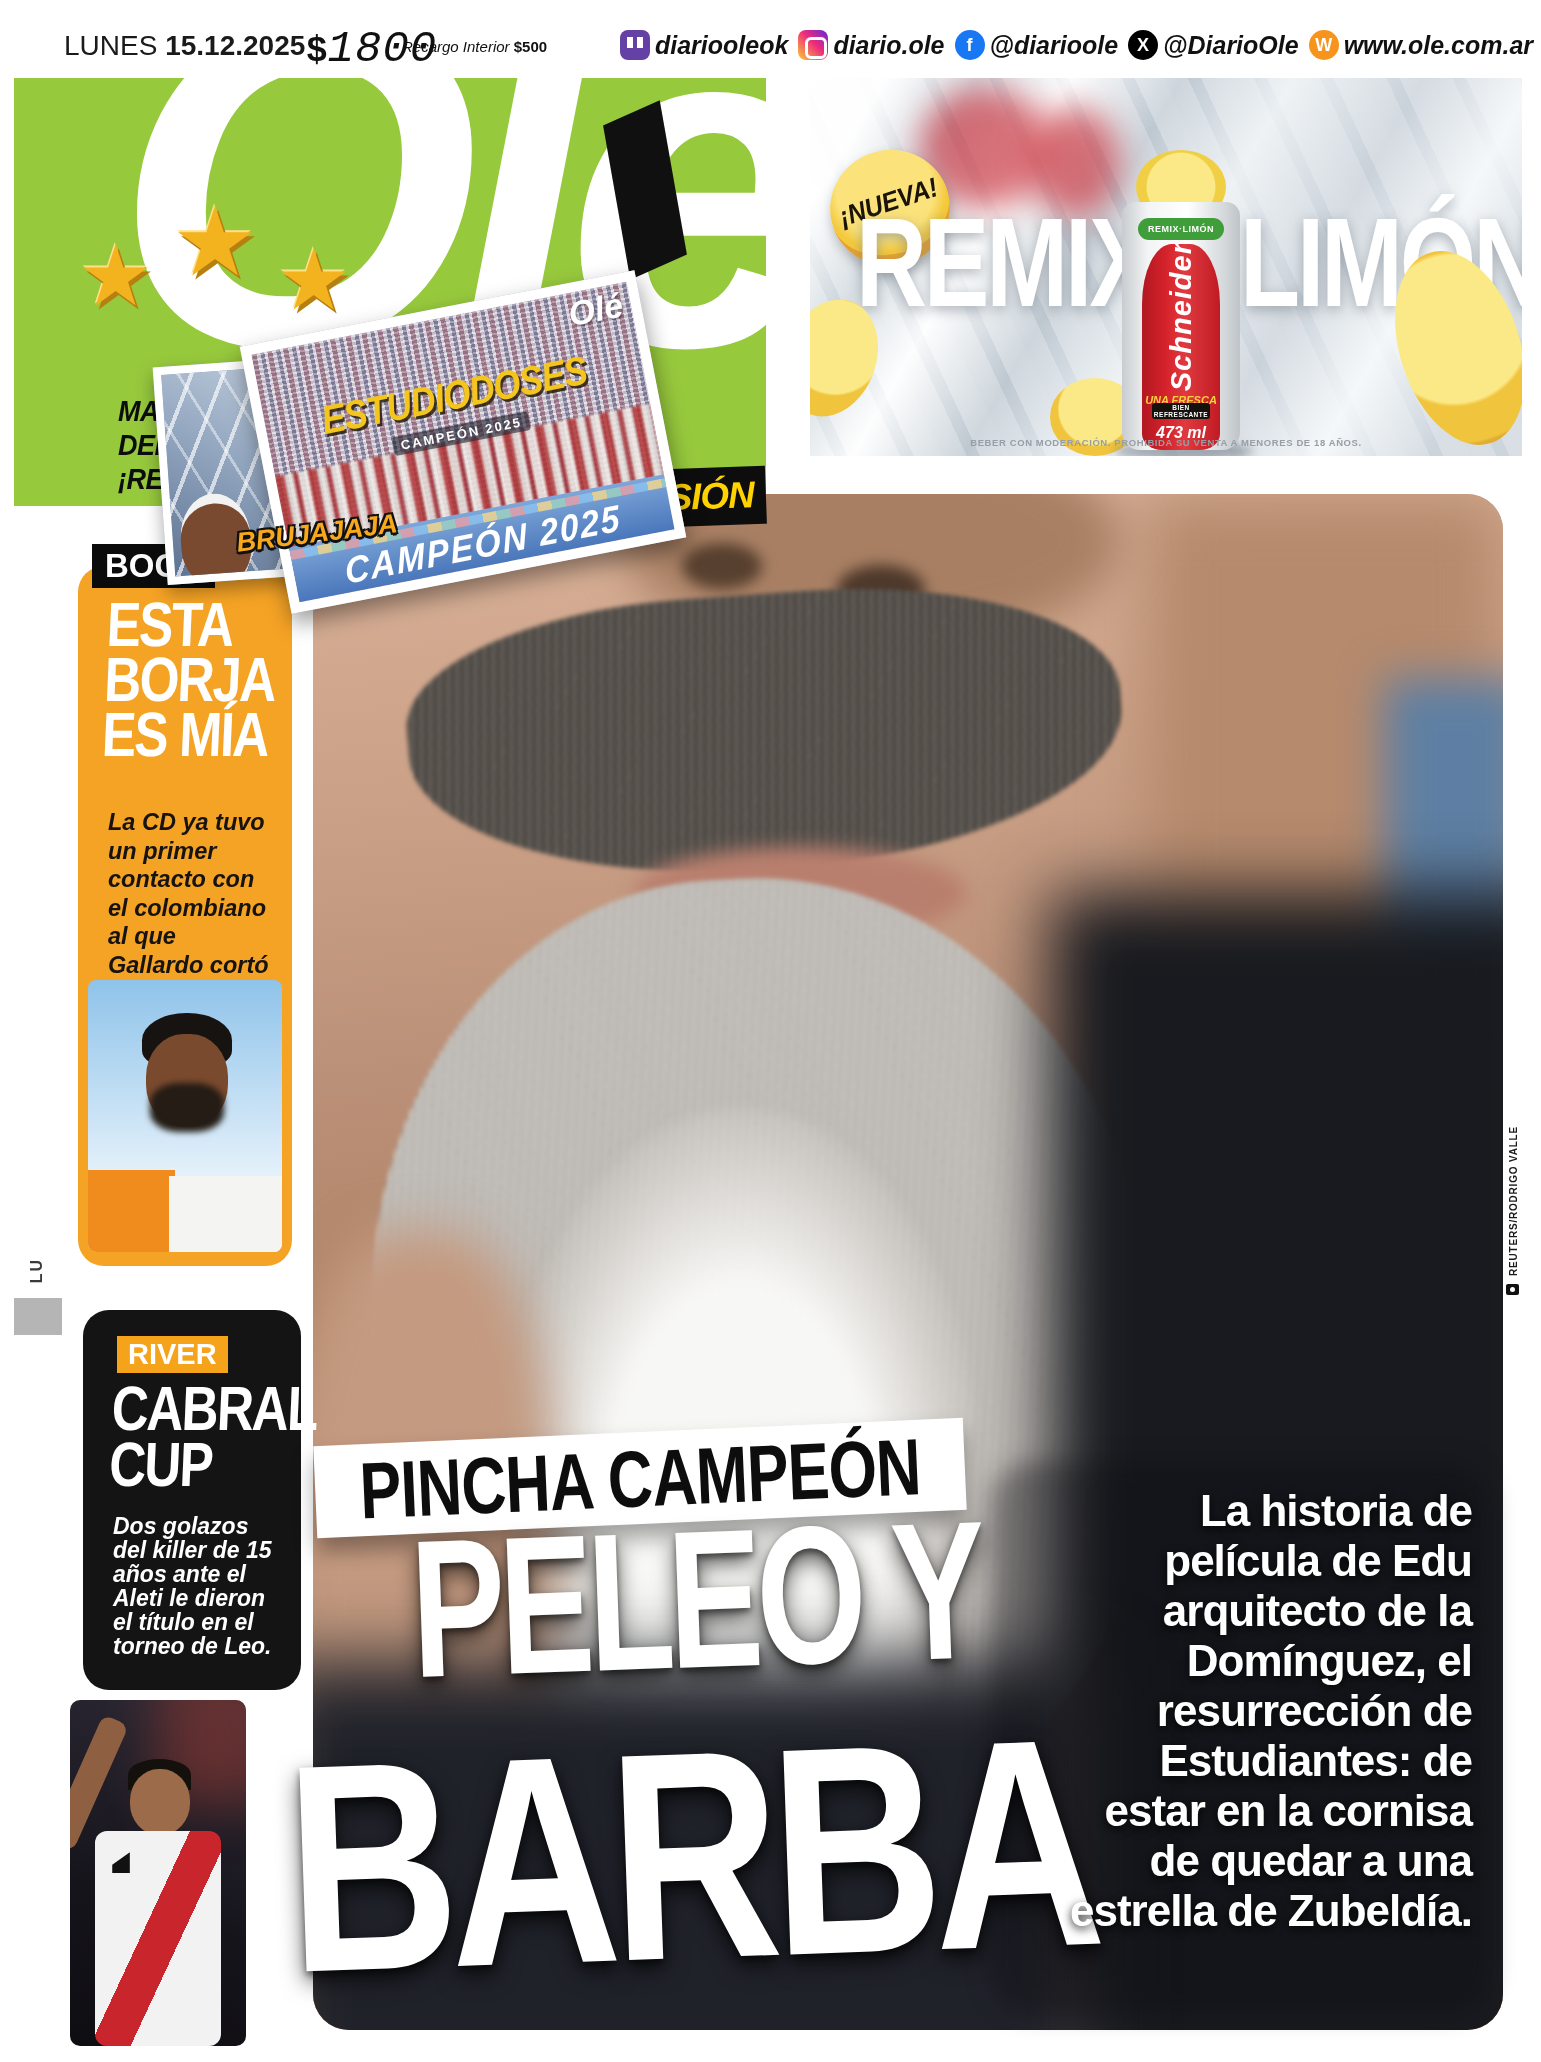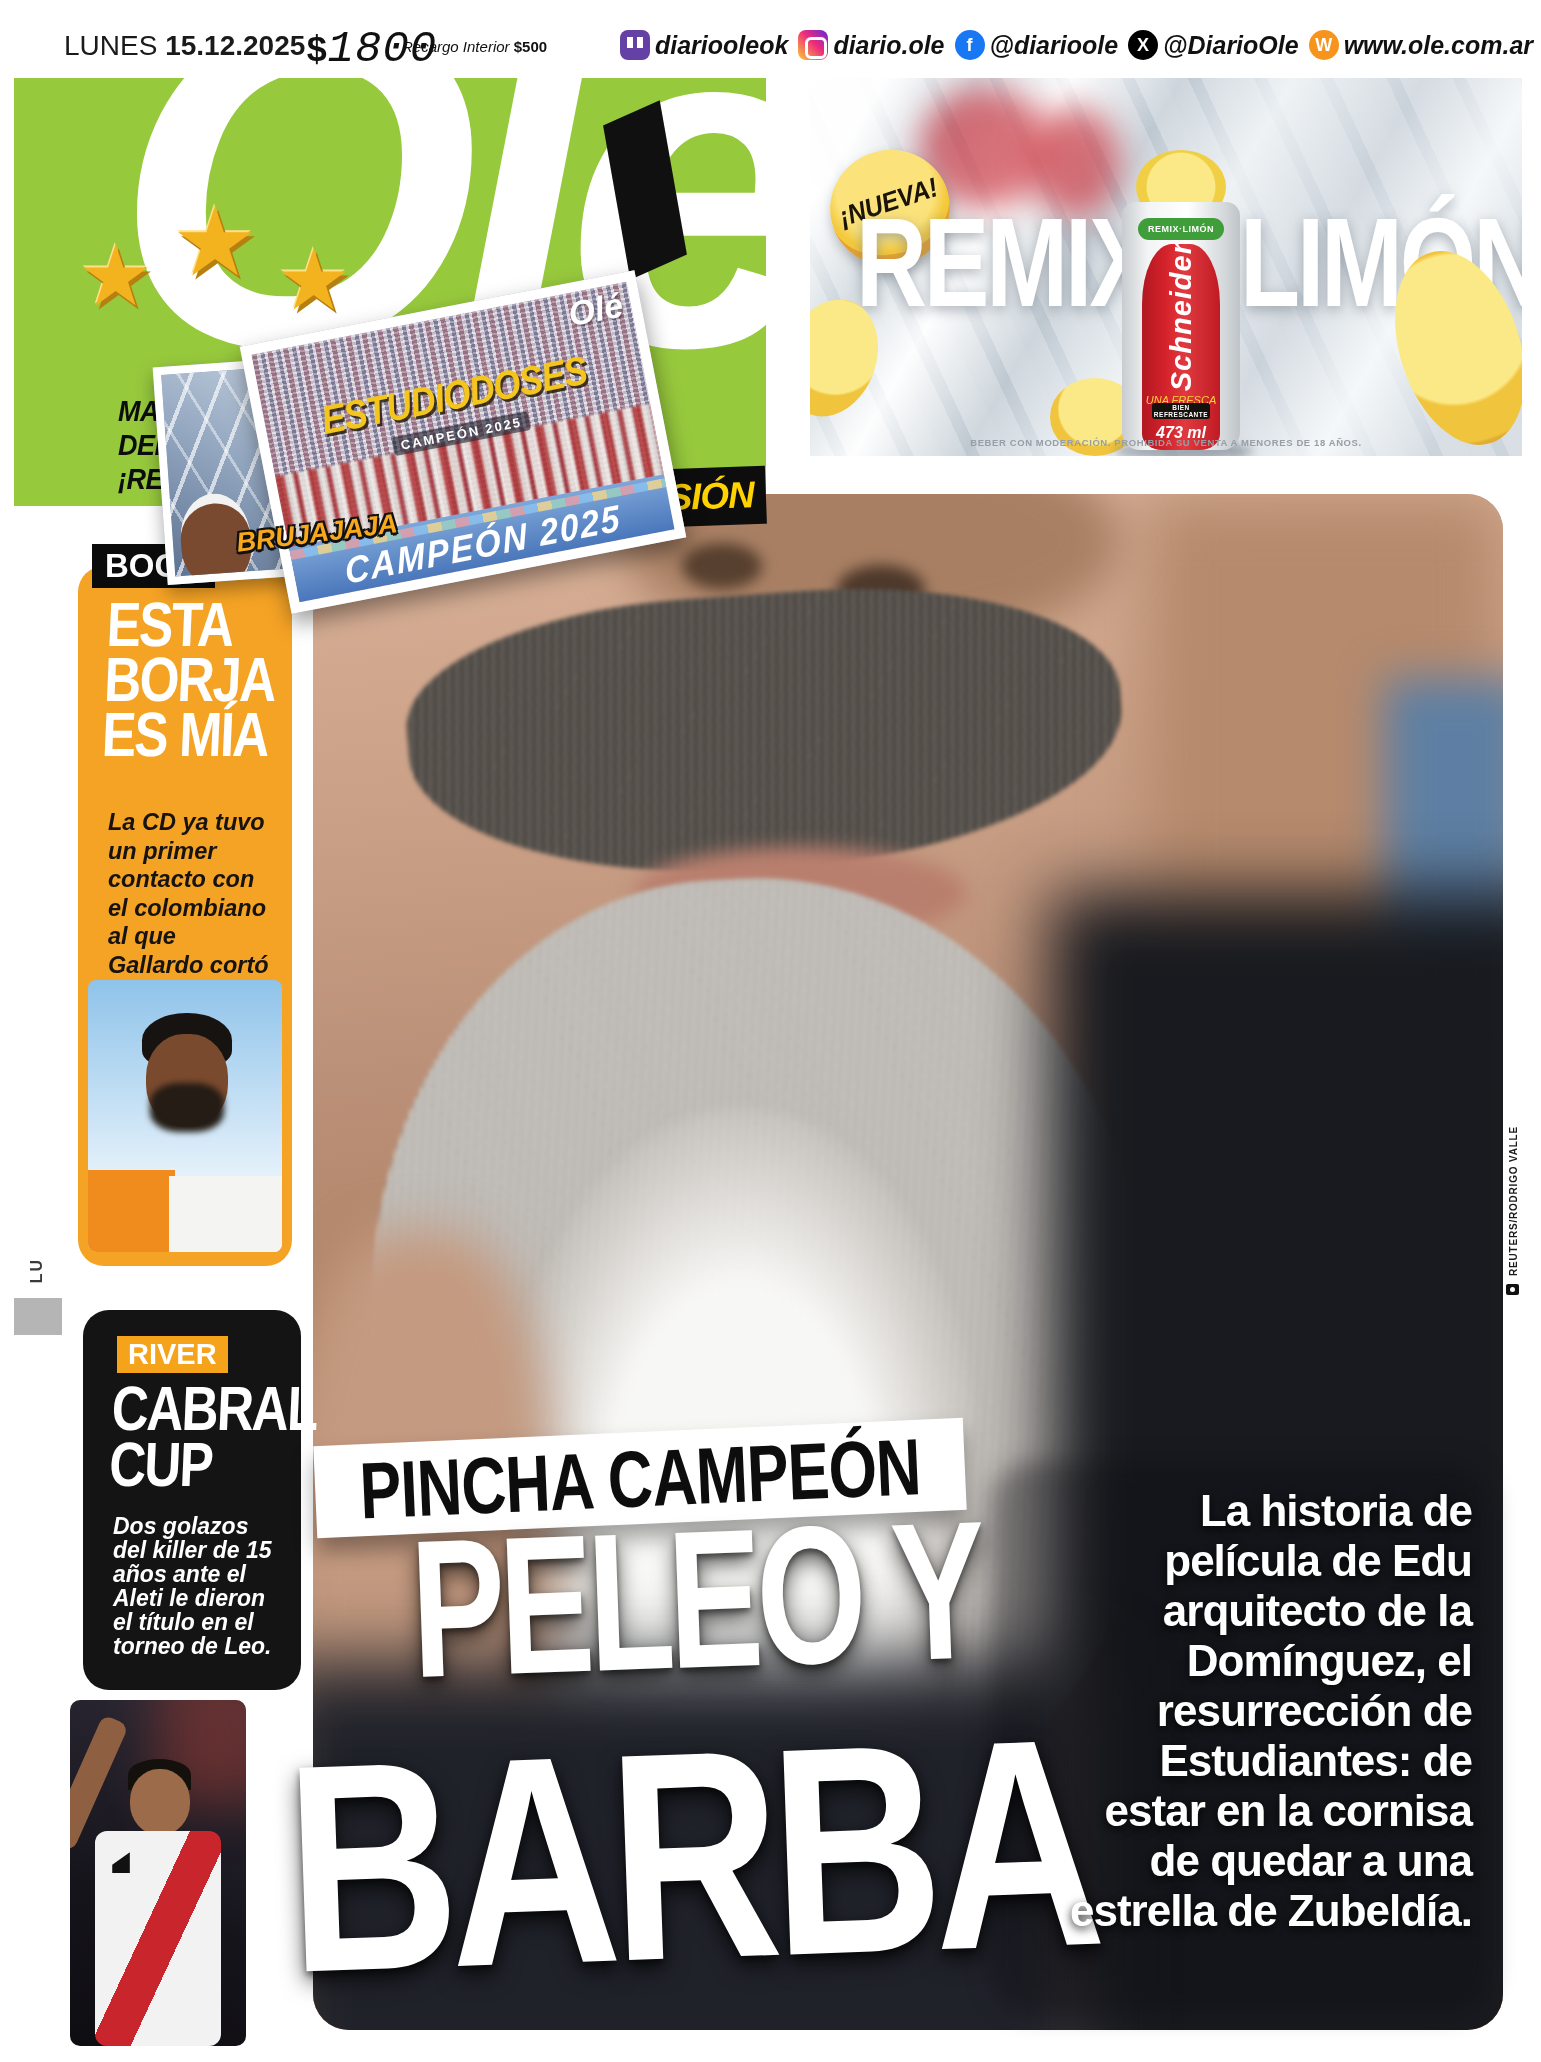--- a/index.html
+++ b/index.html
@@ -96,21 +96,21 @@
              background:radial-gradient(circle at 50% 50%,#fbe886 0 58%,#f0cf45 60% 82%,#e3b93a 84%);}
   .can-body{left:0;top:52px;width:118px;height:248px;border-radius:14px 14px 18px 18px;
             background:linear-gradient(90deg,#c8ccd0,#f3f4f5 22%,#ffffff 55%,#d5d9dc 86%,#bfc4c8);}
   .can-pill{left:16px;top:68px;width:86px;height:22px;border-radius:11px;background:#3f9d3a;
             display:flex;align-items:center;justify-content:center;color:#fff;font-weight:900;font-size:9px;letter-spacing:.5px;}
   .can-red{left:20px;top:94px;width:78px;height:206px;background:linear-gradient(90deg,#b21722,#d5222b 30%,#e03a40 55%,#c01b24);
            border-radius:30px 30px 20px 20px / 60px 60px 16px 16px;overflow:hidden;}
   .schneider{left:0;right:0;top:2px;height:142px;display:flex;align-items:center;justify-content:center;}
   .schneider span{writing-mode:vertical-rl;transform:rotate(180deg);color:#fff;font-weight:700;
                   font-style:italic;font-size:29px;letter-spacing:1px;}
-  .una{left:0;right:0;bottom:44px;text-align:center;color:#f7d23c;font-weight:400;font-style:italic;font-size:11px;}
+  .una{left:0;right:0;bottom:44px;text-align:center;color:#f7d23c;font-weight:700;font-style:italic;font-size:11px;}
   .chip{left:10px;right:10px;bottom:31px;background:#15120e;color:#fff;font-weight:700;font-size:6.5px;
         text-align:center;border-radius:3px;padding:1px 0;letter-spacing:.5px;}
   .vol{left:0;right:0;bottom:8px;text-align:center;color:#fff;font-weight:900;font-size:16px;font-style:italic;}
   .can-shadow{left:-8px;top:292px;width:140px;height:18px;border-radius:50%;background:rgba(90,100,110,.45);filter:blur(4px);}
   .wedge{border-radius:50%;background:radial-gradient(circle at 50% 40%,#fbe886 0 55%,#f0c53d 58% 85%,#e0ae32 87%);}
   .legal{left:0;right:0;bottom:8px;text-align:center;color:#969ea6;font-size:9.5px;font-weight:700;letter-spacing:.6px;}
 
   
   .photo{left:313px;top:494px;width:1190px;height:1536px;border-radius:36px;overflow:hidden;background:#c79d83;}
   .photo>div{position:absolute;}

